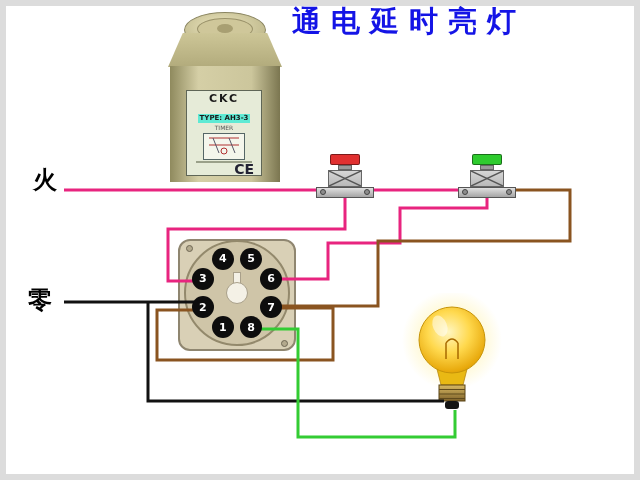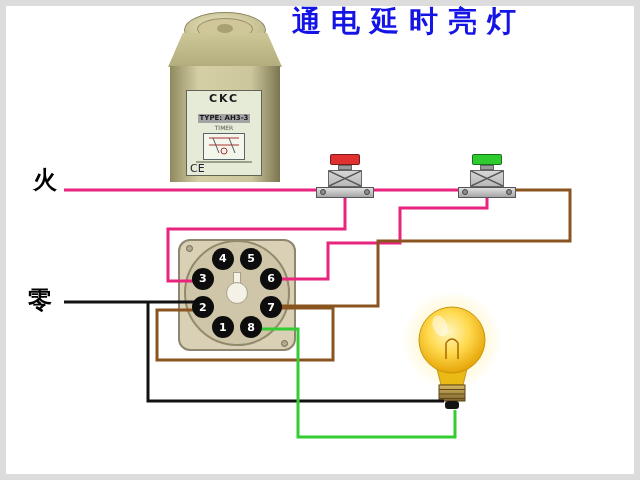--- a/index.html
+++ b/index.html
@@ -27,25 +27,25 @@
   .cap-inner{position:absolute;left:29px;top:12px;width:56px;height:22px;border-radius:50%;background:#cfc79a;border:1px solid #9a926a;box-sizing:border-box;}
   .cap-dot{position:absolute;left:49px;top:18px;width:16px;height:9px;border-radius:50%;background:#a89f72;}
   .shoulder{position:absolute;left:0;top:27px;width:114px;height:34px;
     clip-path:polygon(13% 0,87% 0,100% 100%,0 100%);
     background:linear-gradient(#cdc697,#b2ab7c);}
   .t-body{position:absolute;left:2px;top:60px;width:110px;height:116px;
     background:linear-gradient(90deg,#8f8a5e,#d5cfa6 26%,#ccc69c 74%,#7b7650);}
   .t-label{position:absolute;left:16px;top:24px;width:76px;height:86px;background:#e6ebd8;
     border:1px solid #5f6657;padding:2px 3px;box-sizing:border-box;text-align:center;overflow:hidden;}
   .brand{font-size:11px;font-weight:bold;letter-spacing:2px;color:#1a1a1a;line-height:12px;}
-  .type{font-size:7px;font-weight:bold;color:#1a1a1a;background:#a3a3a3;display:inline-block;padding:0 2px;line-height:9px;}
+  .type{font-size:7px;font-weight:bold;color:#1a1a1a;background:#5eead4;display:inline-block;padding:0 2px;line-height:9px;}
   .timer-word{font-size:6px;color:#555;line-height:7px;}
   .diag{width:40px;height:25px;border:1px solid #566;margin:2px auto 1px auto;background:#f4f6ec;}
   .microline{height:2px;background:#9aa089;margin:1px 6px;}
-  .ce{font-size:11px;font-weight:normal;color:#223;text-align:left;padding-right:4px;line-height:10px;}
+  .ce{font-size:14px;font-weight:bold;color:#223;text-align:right;padding-right:4px;line-height:10px;}
 
   
   #socket-plate{position:absolute;left:178px;top:239px;width:118px;height:112px;background:#d9d0b6;
     border:2px solid #8f8670;border-radius:12px;z-index:1;box-sizing:border-box;}
   #socket-ring{position:absolute;left:184px;top:240px;width:106px;height:106px;border-radius:50%;
     background:#cfc5a8;border:2px solid #93896c;z-index:1;box-sizing:border-box;}
   .keyslot{position:absolute;left:233px;top:272px;width:8px;height:14px;background:#f4f1e6;border:1px solid #a9a08a;z-index:1;box-sizing:border-box;}
   .keyhole{position:absolute;left:226px;top:282px;width:22px;height:22px;border-radius:50%;background:#f4f1e6;border:1px solid #a9a08a;z-index:1;box-sizing:border-box;}
   .screw{position:absolute;width:7px;height:7px;border-radius:50%;background:#b3a98d;border:1px solid #6f6754;z-index:1;box-sizing:border-box;}
   #pin-layer{position:absolute;inset:0;z-index:3;pointer-events:none;}

